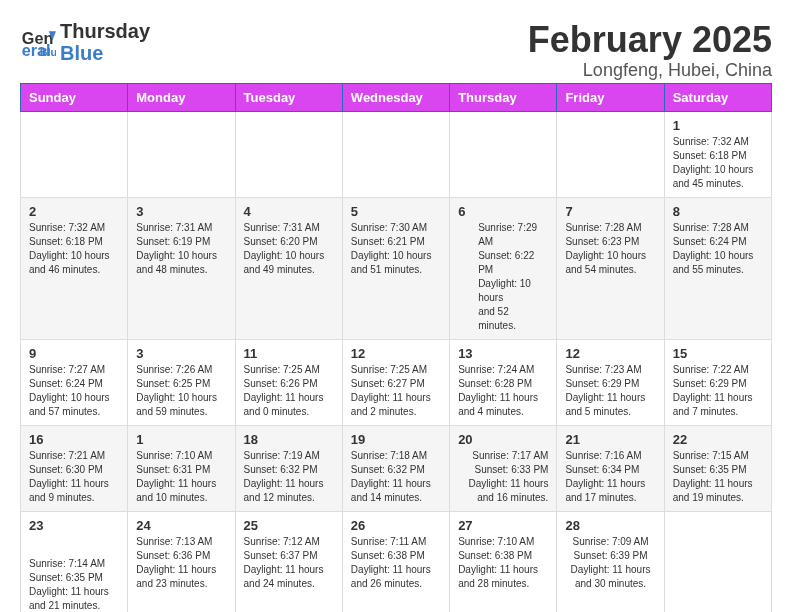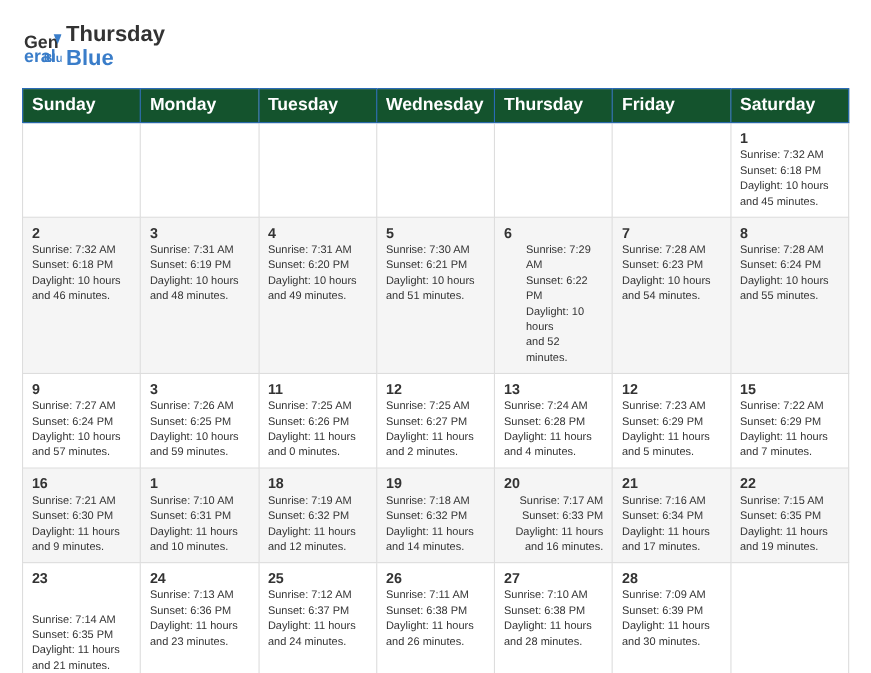--- a/index.html
+++ b/index.html
@@ -7,21 +7,21 @@
       font-family: Arial, sans-serif;
       background: #fff;
       width: 792px;
       min-height: 612px;
       padding: 20px;
     }
     .header-section {
       display: flex;
       justify-content: space-between;
       align-items: flex-start;
-      margin-bottom: 16px;
+      margin-bottom: 2px;
     }
     .logo {
       display: flex;
       align-items: center;
       gap: 4px;
     }
     .logo-icon {
       width: 36px;
       height: 36px;
     }
@@ -37,25 +37,25 @@
     .calendar-subtitle {
       font-size: 18px;
       color: #555;
     }
     .calendar-table {
       width: 100%;
       border-collapse: collapse;
       border: 1px solid #ccc;
     }
     .calendar-table th {
-      background-color: #14532d;
+      background-color: #d946ef;
       color: #fff;
       text-align: left;
       padding: 6px 8px;
-      font-size: 16px;
+      font-size: 13px;
       font-weight: bold;
       border: 1px solid #2a6ab5;
     }
     .calendar-table td {
       vertical-align: top;
       padding: 6px 8px;
       border: 1px solid #ddd;
       width: calc(100% / 7);
       min-height: 80px;
       height: 80px;
@@ -90,20 +90,24 @@
       <text x="2" y="22" font-size="18" font-weight="bold" fill="#333">Gen</text>
       <text x="2" y="36" font-size="18" font-weight="bold" fill="#3a7dc9">eral</text>
       <polygon points="32,8 40,8 36,18" fill="#3a7dc9"></polygon>
       <text x="22" y="36" font-size="12" font-weight="bold" fill="#3a7dc9">Blue</text>
     </svg>
     <div>
       <div style="font-size:20px;font-weight:bold;color:#333;line-height:1.1">Thursday</div>
       <div style="font-size:20px;font-weight:bold;color:#3a7dc9;line-height:1.1">Blue</div>
     </div>
   </div>
+  <div class="title-section">
+    <div class="calendar-title">February 2025</div>
+    <div class="calendar-subtitle">Longfeng, Hubei, China</div>
+  </div>
 </div>
 
 <table class="calendar-table">
   <thead>
     <tr>
     <th>Sunday</th>
         <th>Monday</th>
         <th>Tuesday</th>
         <th>Wednesday</th>
         <th>Thursday</th>
@@ -311,21 +315,21 @@
         </td>
         <td>
           <span class="day-number">27</span>
           <div class="day-info" style="white-space: pre-line;">Sunrise: 7:10 AM
 Sunset: 6:38 PM
 Daylight: 11 hours
 and 28 minutes.</div>
         </td>
         <td>
           <span class="day-number">28</span>
-          <div class="day-info" style="white-space: pre-line;">Sunrise: 7:09 AM
+          <div class="day-info" style="white-space: pre-line; text-align: center;">Sunrise: 7:09 AM
 Sunset: 6:39 PM
 Daylight: 11 hours
 and 30 minutes.</div>
         </td>
         <td class="empty-cell"></td>
       </tr>
     </tbody>
 </table>
 
 </body></html>

